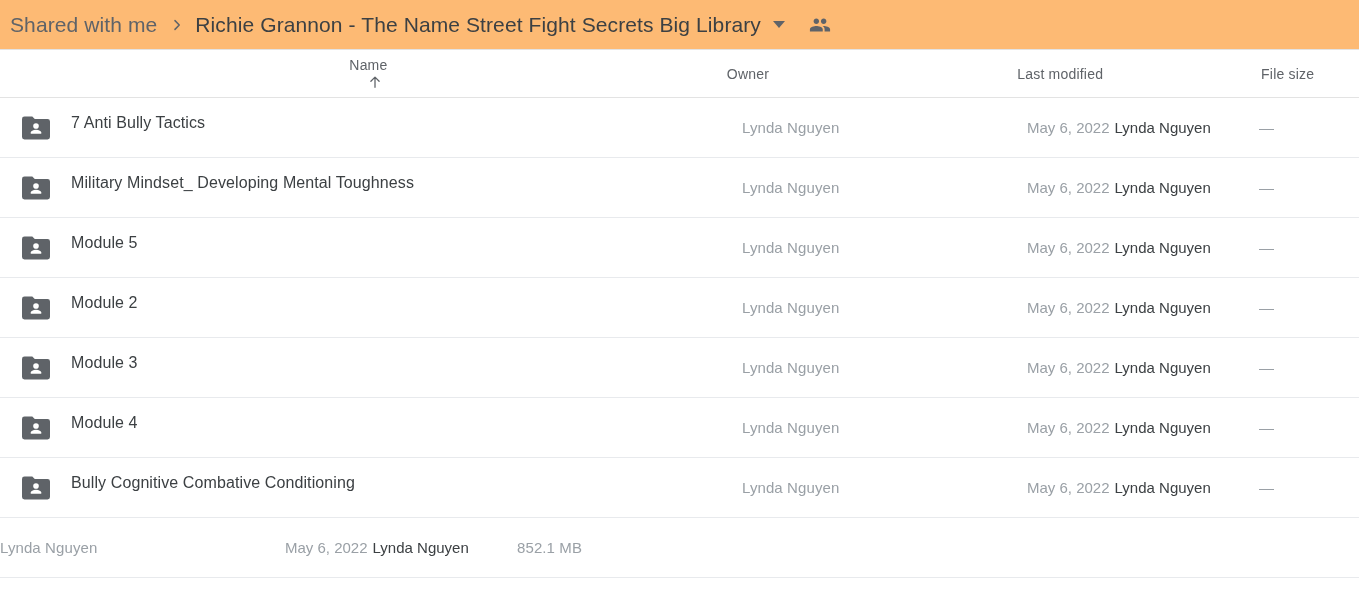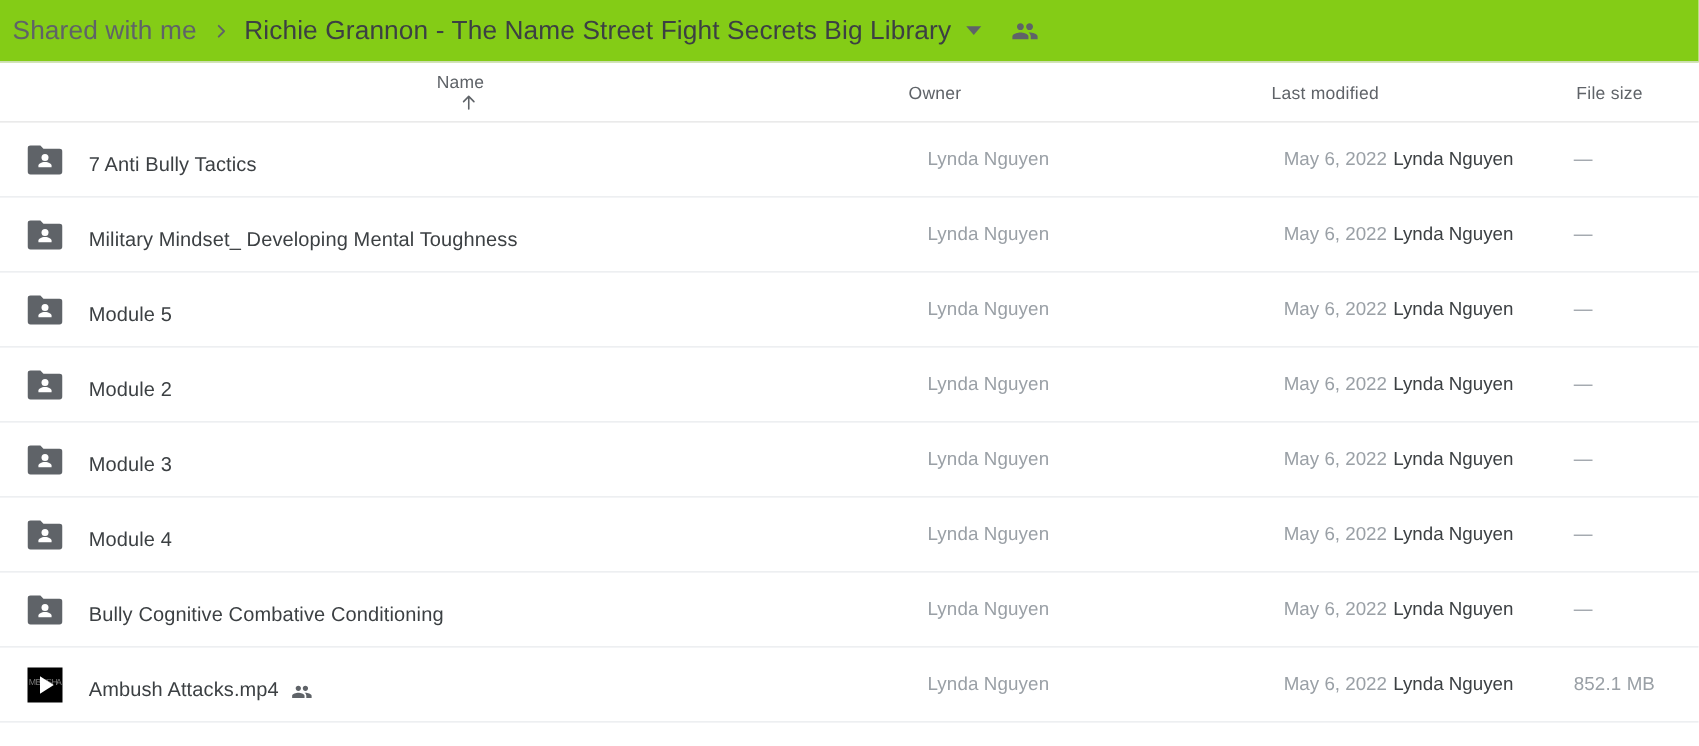--- a/index.html
+++ b/index.html
@@ -13,21 +13,21 @@
     overflow: hidden;
   }
 
   
   .breadcrumb-bar {
     height: 50px;
     display: flex;
     align-items: center;
     padding: 0 0 0 10px;
     border-bottom: 1px solid #e3e3e3;
-    background: #84cc16;
+    background: #fdba74;
   }
 
   .crumb-root {
     font-size: 21px;
     color: #5f6368;
     line-height: 1;
     letter-spacing: .1px;
     white-space: nowrap;
     cursor: pointer;
   }
@@ -87,21 +87,21 @@
     height: 60px;
     display: flex;
     align-items: center;
     border-bottom: 1px solid #e8eaed;
     cursor: pointer;
   }
 
   .cell-name {
     width: 742px;
     display: flex;
-    align-items: flex-end;
+    align-items: flex-start;
     padding-left: 10px;
   }
 
   .icon-wrap {
     width: 40px;
     min-width: 40px;
     display: flex;
     align-items: center;
     justify-content: flex-start;
     padding-left: 12px;
@@ -333,34 +333,19 @@
       <span class="file-label">Bully Cognitive Combative Conditioning</span>
 
     </div>
     <div class="cell-owner">Lynda Nguyen</div>
     <div class="cell-mod">
       <span class="mod-date">May 6, 2022</span><span class="mod-by">Lynda Nguyen</span>
     </div>
     <div class="cell-size">—</div>
   </div>
     <div class="row">
-    <div class="cell-name">
-      <span class="icon-wrap">
-  <div class="video-icon">
-    <span class="ghost-l">MBUSH</span>
-    <span class="ghost-r">A</span>
-    <span class="play-tri"></span>
-  </div>
-        </span>
-      <span class="file-label">Ambush Attacks.mp4</span>
-      <span class="shared-badge">
-  <svg width="17" height="17" viewBox="0 0 24 24" aria-hidden="true">
-    <path fill="#5f6368" d="M16 11c1.66 0 2.99-1.34 2.99-3S17.66 5 16 5s-3 1.34-3 3 1.34 3 3 3zm-8 0c1.66 0 2.99-1.34 2.99-3S9.66 5 8 5 5 6.34 5 8s1.34 3 3 3zm0 2c-2.33 0-7 1.17-7 3.5V19h14v-2.5c0-2.33-4.67-3.5-7-3.5zm8 0c-.29 0-.62.02-.97.05 1.16.84 1.97 1.97 1.97 3.45V19h6v-2.5c0-2.33-4.67-3.5-7-3.5z"></path>
-  </svg>
-        </span>
-    </div>
     <div class="cell-owner">Lynda Nguyen</div>
     <div class="cell-mod">
       <span class="mod-date">May 6, 2022</span><span class="mod-by">Lynda Nguyen</span>
     </div>
     <div class="cell-size">852.1 MB</div>
   </div>
   </div>
 
 </body></html>

